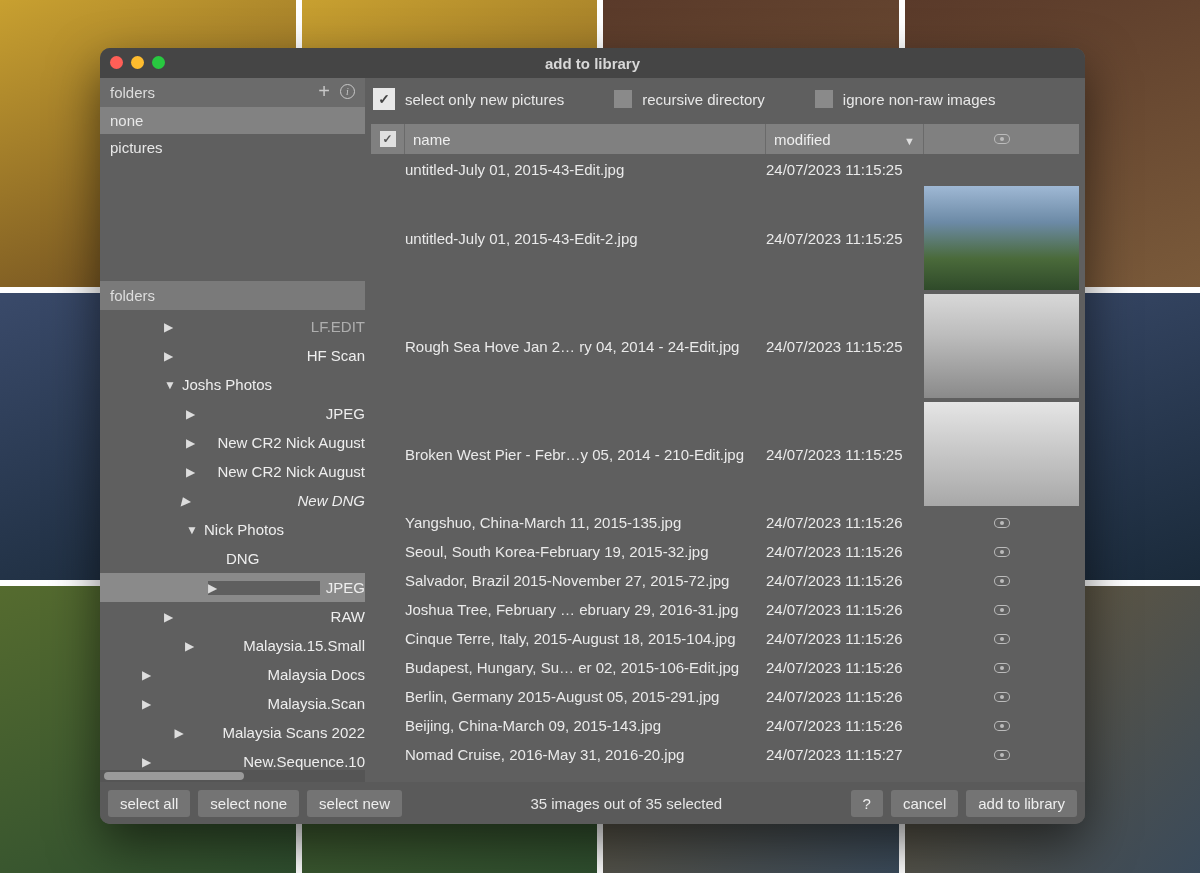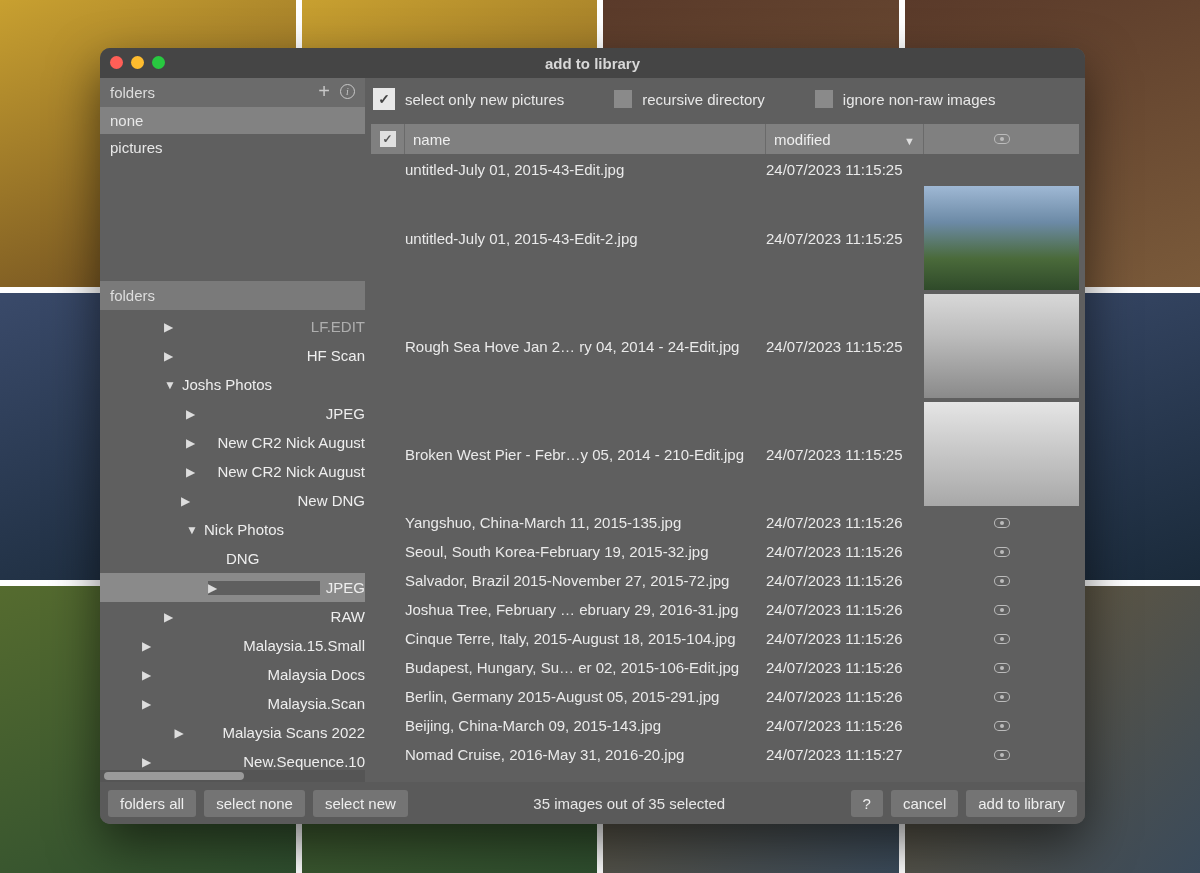--- a/index.html
+++ b/index.html
@@ -165,41 +165,41 @@
               <span>JPEG</span>
             </div>
             <div class="tree-row" style="padding-left: 86px;">
               <span class="arrow right"></span>
               <span>New CR2 Nick August</span>
             </div>
             <div class="tree-row" style="padding-left: 86px;">
               <span class="arrow right"></span>
               <span>New CR2 Nick August</span>
             </div>
-            <div class="tree-row" style="padding-left: 81px;">
+            <div class="tree-row" style="padding-left: 81px; font-style: italic;">
               <span class="arrow right"></span>
               <span>New DNG</span>
             </div>
             <div class="tree-row" style="padding-left: 86px;">
               <span class="arrow down"></span>
               <span>Nick Photos</span>
             </div>
             <div class="tree-row" style="padding-left: 108px;">
               <span class="arrow none"></span>
               <span>DNG</span>
             </div>
             <div class="tree-row selected" style="padding-left: 108px;">
               <span class="arrow right"></span>
               <span>JPEG</span>
             </div>
             <div class="tree-row" style="padding-left: 64px;">
               <span class="arrow right"></span>
               <span>RAW</span>
             </div>
-            <div class="tree-row" style="padding-left: 42px;">
+            <div class="tree-row" style="padding-left: 42px; text-align: center;">
               <span class="arrow right"></span>
               <span>Malaysia.15.Small</span>
             </div>
             <div class="tree-row" style="padding-left: 42px;">
               <span class="arrow right"></span>
               <span>Malaysia Docs</span>
             </div>
             <div class="tree-row" style="padding-left: 42px;">
               <span class="arrow right"></span>
               <span>Malaysia.Scan</span>
@@ -352,21 +352,21 @@
             <div class="c-mod">24/07/2023 11:15:27</div>
             <div class="c-thumb">
               <span class="eye-icon"></span>
             </div>
           </div>
         </div>
     </div>
   </div>
 
   <div class="footer">
-    <span class="btn">folders all</span>
+    <span class="btn">select all</span>
     <span class="btn">select none</span>
     <span class="btn">select new</span>
     <span class="status">35 images out of 35 selected</span>
     <span class="btn">?</span>
     <span class="btn">cancel</span>
     <span class="btn">add to library</span>
   </div>
 </div>
 
 </body></html>

